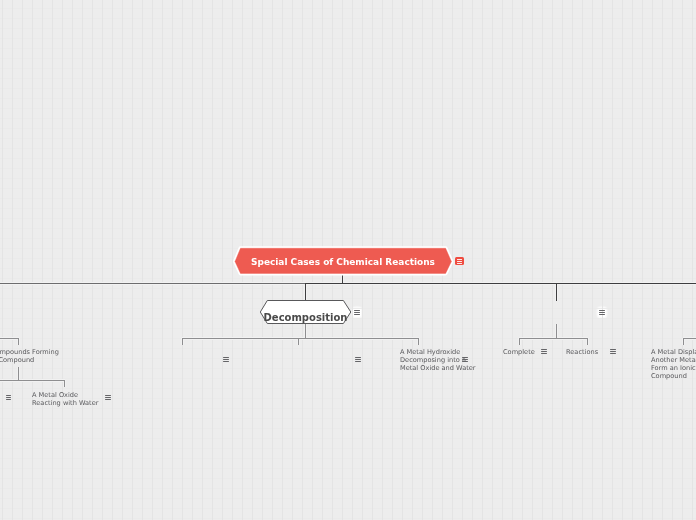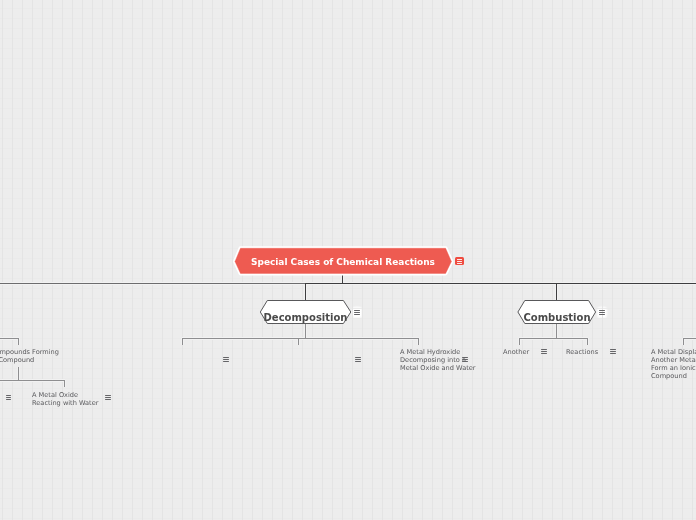--- a/index.html
+++ b/index.html
@@ -117,28 +117,20 @@
     <div class="hexlabel">
         <span class="br-label">Decomposition</span>
       </div>
   </div>
   <div class="ham boxed" style="left:354px;top:310.3px;">
       <i></i>
       <i></i>
       <i></i>
     </div>
 
-  <div class="hex" style="left:517px;top:300px;width:80px;height:24px;">
-    <svg width="80" height="24" viewBox="0 0 80 24">
-      <path d="M7.8 0.5 H71.6 L78.6 12 L71.6 23.5 H7.8 L0.9 12 Z" fill="#ffffff" stroke="#58585a" stroke-width="1"></path>
-    </svg>
-    <div class="hexlabel">
-        <span class="br-label">Combustion</span>
-      </div>
-  </div>
   <div class="ham boxed" style="left:599px;top:310.3px;">
       <i></i>
       <i></i>
       <i></i>
     </div>
 
   <div class="leaf" style="left:-51px;top:348px;">Two or More Compounds Forming
 More Complex Compound</div>
 
   <div class="ham" style="left:5.6px;top:394.9px;">
@@ -168,21 +160,21 @@
 
   <div class="leaf" style="left:381px;top:348px;margin-left:19px;">A Metal Hydroxide
 Decomposing into a
 Metal Oxide and Water</div>
   <div class="ham" style="left:462px;top:357px;">
       <i></i>
       <i></i>
       <i></i>
     </div>
 
-  <div class="leaf" style="left:503px;top:348px;">Another</div>
+  <div class="leaf" style="left:503px;top:348px;">Complete</div>
   <div class="ham" style="left:541px;top:349px;">
       <i></i>
       <i></i>
       <i></i>
     </div>
 
   <div class="leaf" style="left:566px;top:348px;">Reactions</div>
   <div class="ham" style="left:610px;top:349px;">
       <i></i>
       <i></i>

